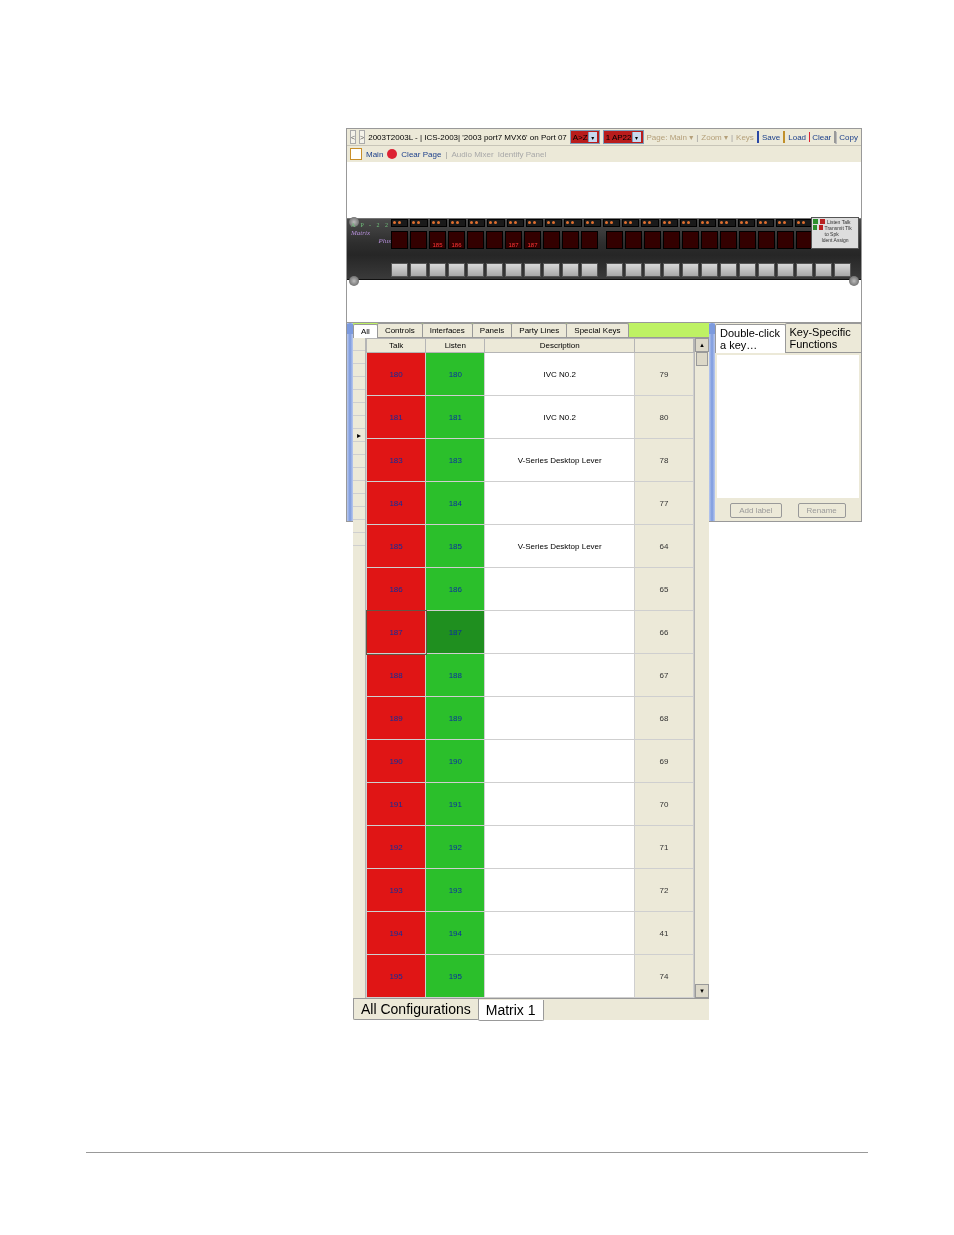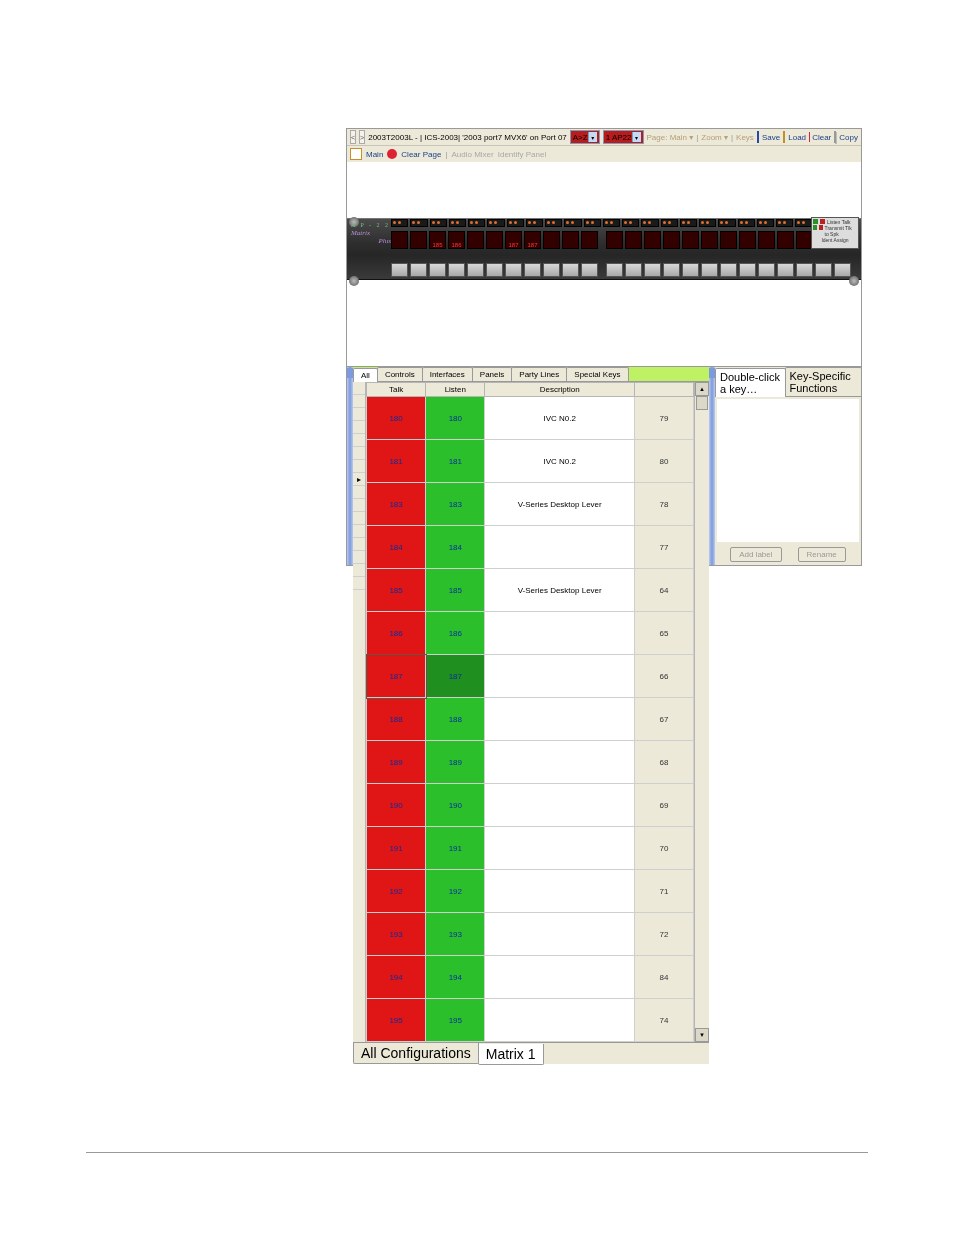--- a/index.html
+++ b/index.html
@@ -17,21 +17,21 @@
   .grey{color:#999}
   .lnk{color:#1b3f8b}
   .ico{width:10px;height:10px;display:inline-block;vertical-align:middle}
   .ico.paste{background:#fff;border:1px solid #c88f2a}
   .ico.stop{width:10px;height:10px;border-radius:50%;background:#d23; display:inline-block}
   .ico.save{background:#3b5fd0;border:1px solid #2a48a5}
   .ico.load{background:#f3c04a;border:1px solid #c1902a}
   .ico.copy{background:#eee;border:1px solid #999;box-shadow:1px 1px 0 #bbb}
   .toolbar2{display:flex;align-items:center;height:16px;background:#ece9d8;padding:0 3px;gap:4px;font-size:8px}
   .toolbar2 .dim{color:#a8a8a8}
-  .preview{height:204px;background:#fff;position:relative}
+  .preview{height:160px;background:#fff;position:relative}
   .device{position:absolute;left:0;right:0;top:56px;height:60px;
     background:linear-gradient(#4a4a4a,#2e2e2e 40%,#262626 60%,#3a3a3a);border-top:1px solid #777;border-bottom:1px solid #111}
   .deco-left{position:absolute;left:4px;top:2px;width:40px;color:#b78fdc;font-style:italic;font-size:7px;line-height:8px;font-family:Georgia,serif}
   .deco-left .ap{color:#6fbf7a;font-style:normal;letter-spacing:2px;font-size:6px}
   .endcap{position:absolute;width:10px;height:10px;border-radius:50%;background:radial-gradient(#bbb,#555)}
   .endcap.tl{left:2px;top:-2px}.endcap.bl{left:2px;bottom:-7px}
   .endcap.tr{right:2px;top:-2px}.endcap.br{right:2px;bottom:-7px}
   .leds{position:absolute;left:44px;right:10px;top:0;display:flex;gap:2px}
   .led{flex:1;height:6px;background:#1a1a1a;border:1px solid #000;display:flex}
   .led::before,.led::after{content:"";width:3px;height:3px;border-radius:50%;margin:1px;background:#e07030}
@@ -342,21 +342,21 @@
                   <tr>
                     <td class="talk">193</td>
                     <td class="listen">193</td>
                     <td></td>
                     <td class="num">72</td>
                   </tr>
                   <tr>
                     <td class="talk">194</td>
                     <td class="listen">194</td>
                     <td></td>
-                    <td class="num">84</td>
+                    <td class="num">41</td>
                   </tr>
                   <tr>
                     <td class="talk">195</td>
                     <td class="listen">195</td>
                     <td></td>
                     <td class="num">74</td>
                   </tr>
                 </tbody>
             </table>
           </div>

